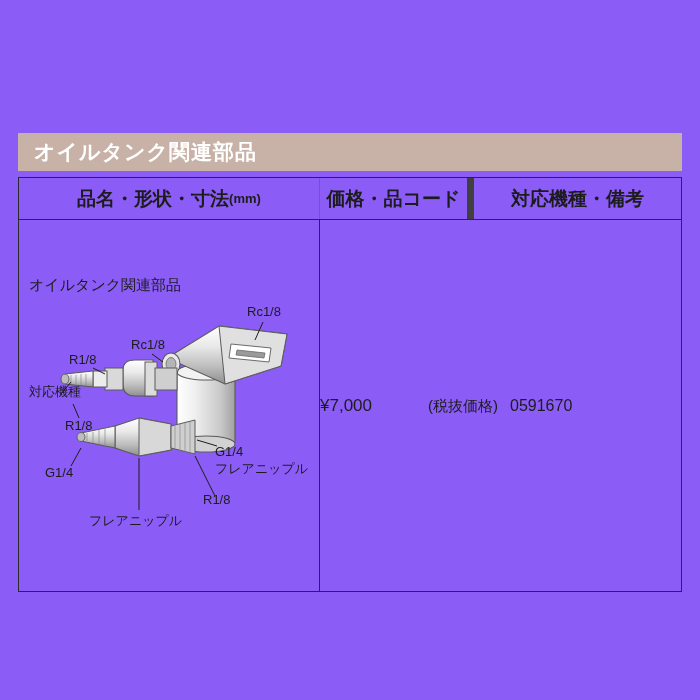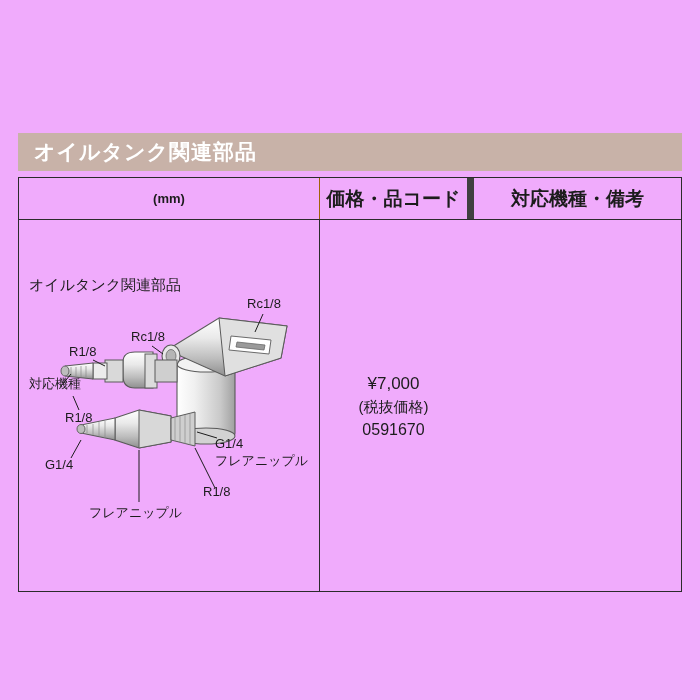--- a/index.html
+++ b/index.html
@@ -7,21 +7,21 @@
     padding: 0;
     width: 700px;
     height: 700px;
     background: #ffffff;
     font-family: "Liberation Sans", sans-serif;
   }
   #page {
     position: relative;
     width: 700px;
     height: 700px;
-    background: #f0abfc;
+    background: #8b5cf6;
     overflow: hidden;
   }
 
   
   .header-bar {
     position: absolute;
     left: 18px;
     top: 133px;
     width: 664px;
     height: 38px;
@@ -90,47 +90,48 @@
     position: absolute;
     left: 10px;
     top: 56px;
     font-size: 15px;
     color: #1c1c1c;
     white-space: nowrap;
   }
   .drawing {
     position: absolute;
     left: 0;
-    top: 72px;
+    top: 80px;
     width: 300px;
     height: 250px;
   }
 
   
   .price-block {
     position: absolute;
     left: 0;
     top: 0;
     width: 100%;
     height: 100%;
     display: flex;
-    flex-direction: column;
+    flex-direction: row;
     align-items: center;
-    justify-content: center;
-    gap: 4px;
+    justify-content: space-between;
+    gap: 12px;
   }
   .price-main {
     font-size: 17px;
     color: #1c1c1c;
     white-space: nowrap;
   }
   .price-sub {
     font-size: 15px;
     color: #1c1c1c;
     white-space: nowrap;
+    margin-left: 44px;
   }
   .price-code {
     font-size: 16px;
     color: #1c1c1c;
     white-space: nowrap;
   }
 
   
   .remarks {
     position: absolute;
@@ -165,20 +166,21 @@
 <div id="page">
 
   <div class="header-bar">
     <div class="header-title">オイルタンク関連部品</div>
   </div>
 
   <div class="table">
 
     <div class="thead">
       <div class="th col1">
+        <span>品名・形状・寸法</span>
           <span class="unit">(mm)</span>
       </div>
       <div class="th col2">
         <span>価格・品コード</span>
       </div>
       <div class="th col3">
         <span>対応機種・備考</span>
       </div>
     </div>
 

